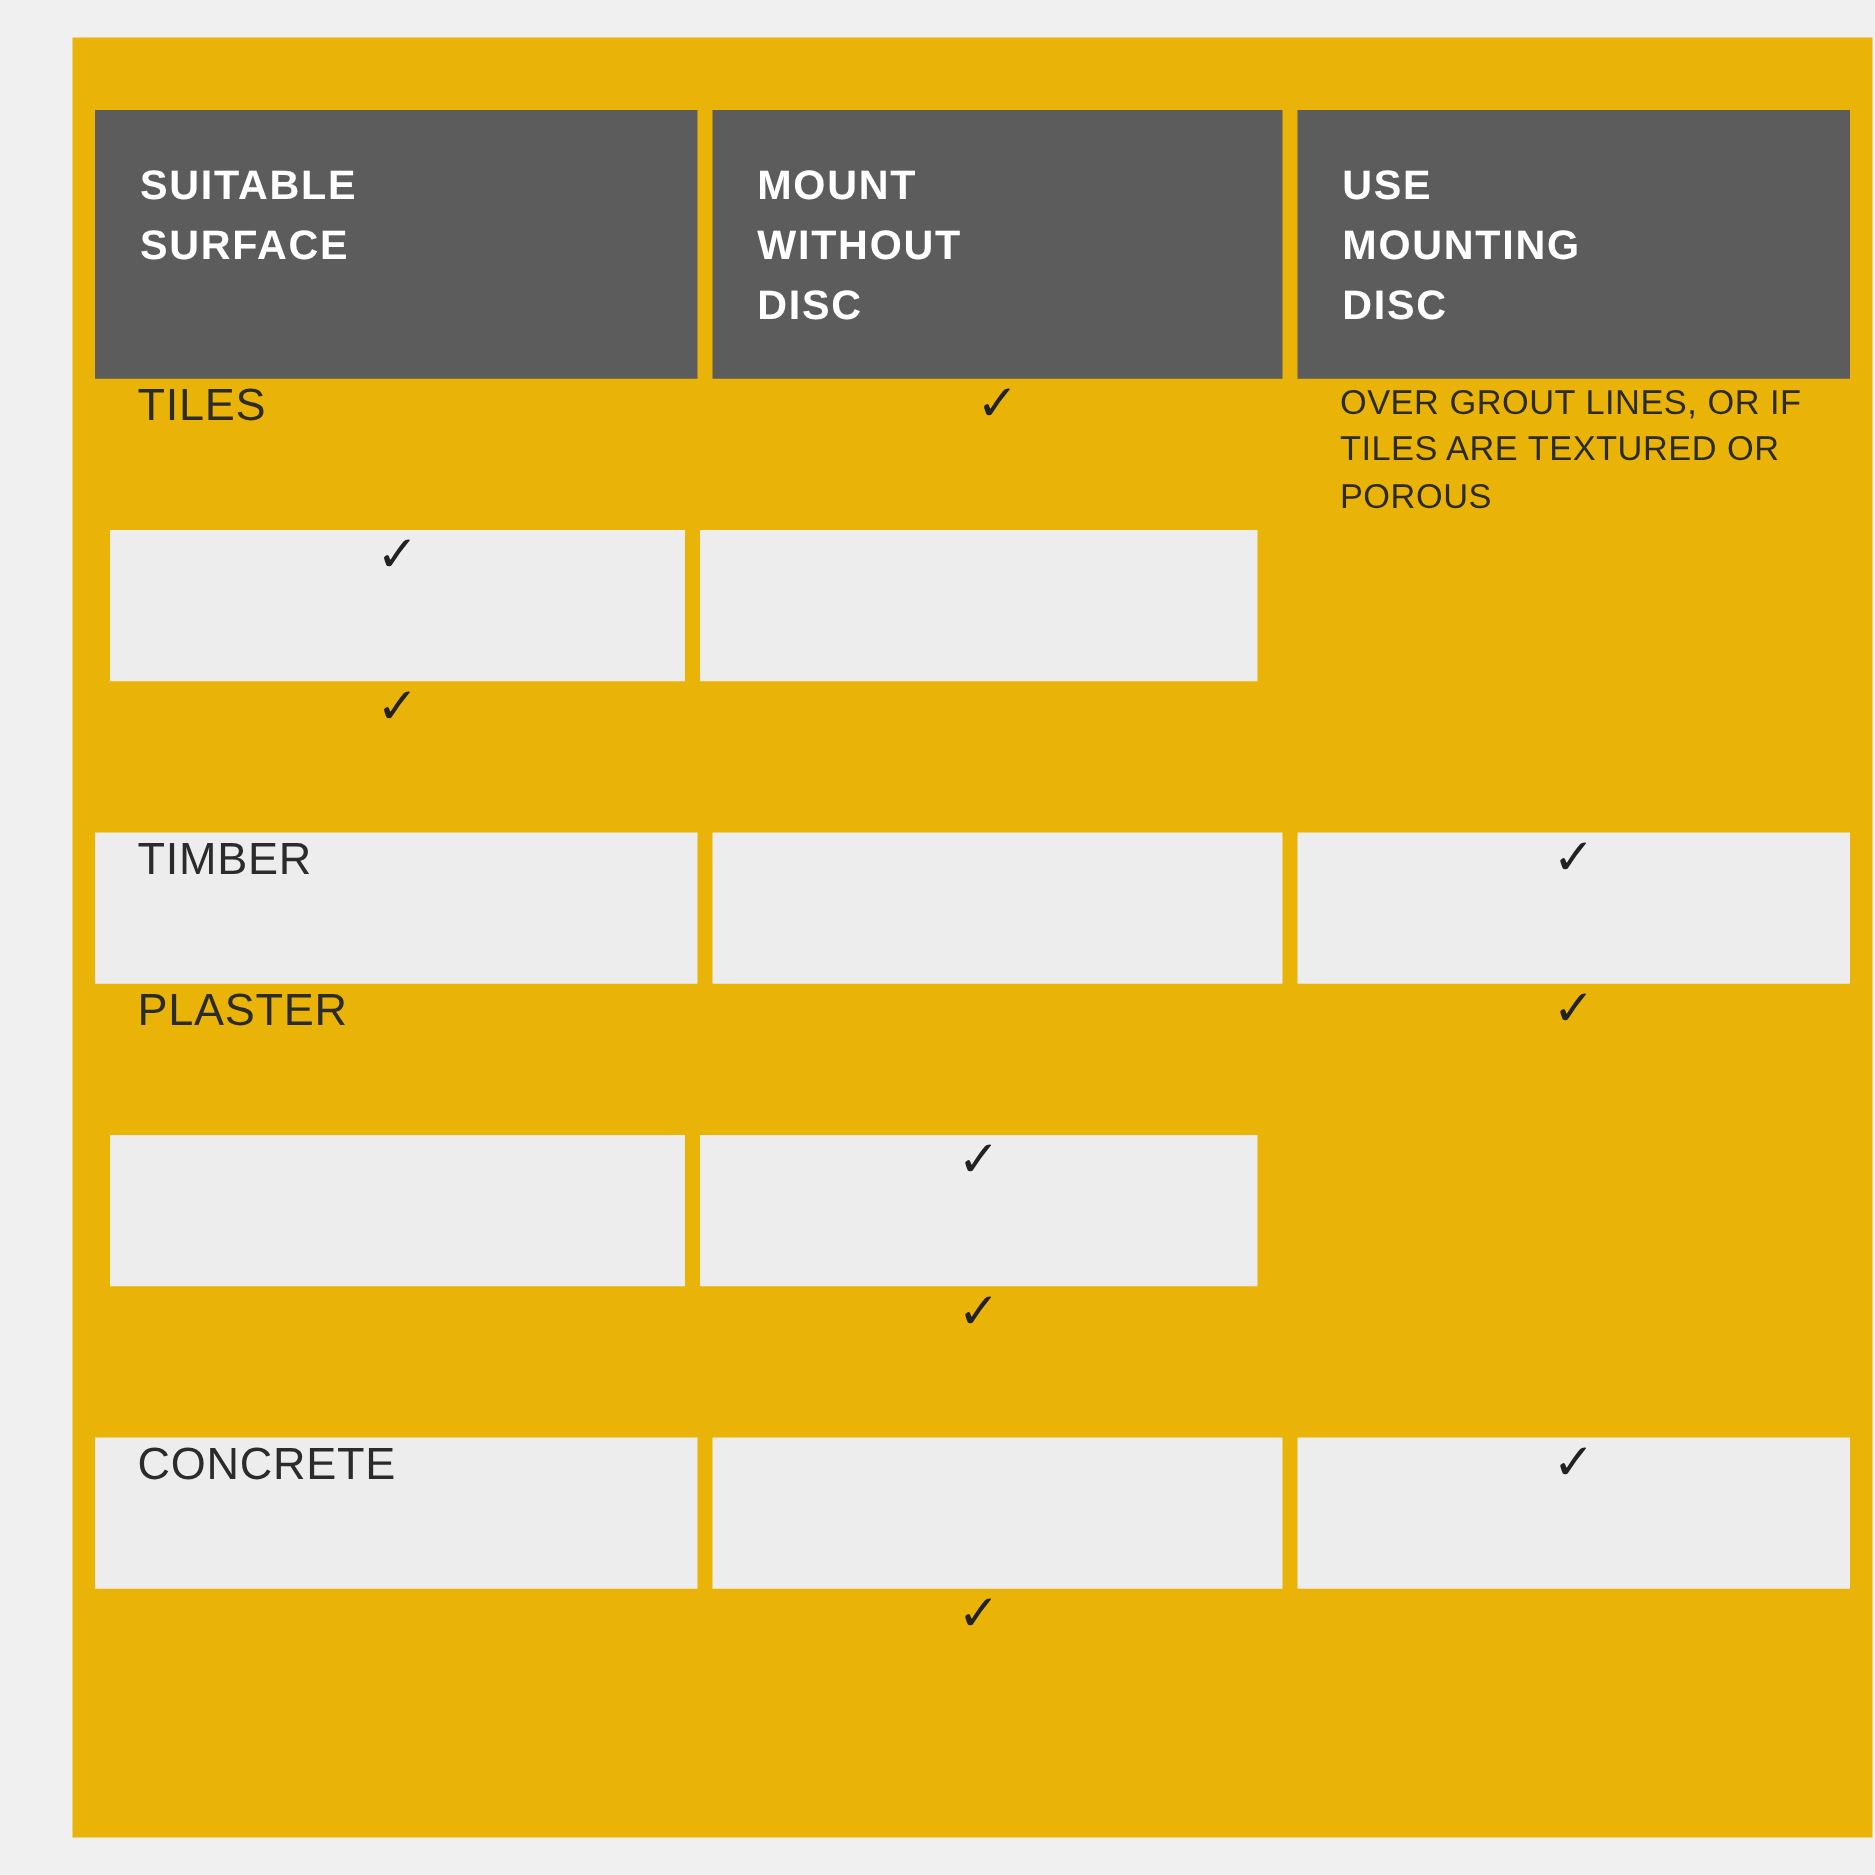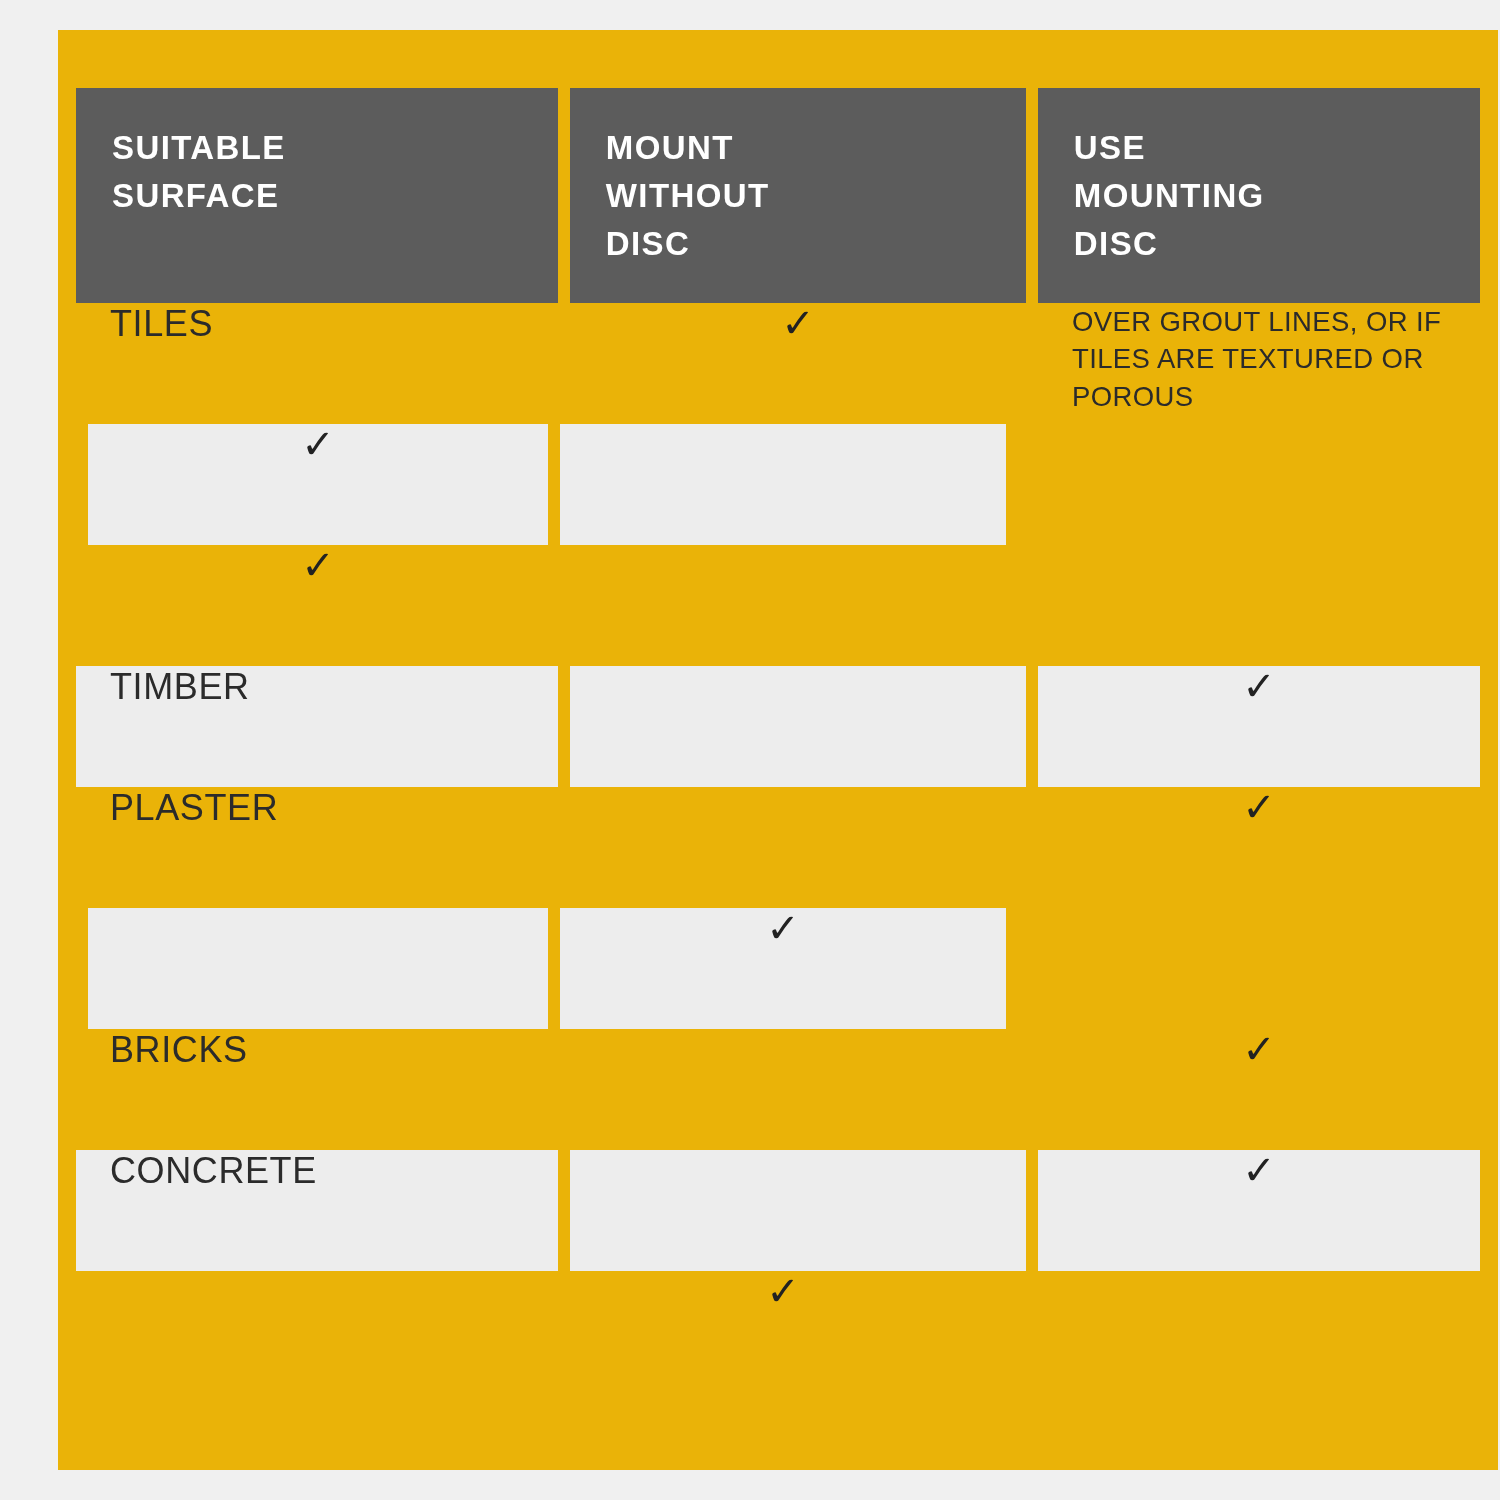--- a/index.html
+++ b/index.html
@@ -170,21 +170,20 @@
     <div class="row body-row shaded">
       <div class="cell c2">
         <span class="check"></span>
       </div>
       <div class="cell c3">
         <span class="check">✓</span>
       </div>
     </div>
 
     <div class="row body-row">
-      <div class="cell c1">BRICKS</div>
       <div class="cell c2">
         <span class="check"></span>
       </div>
       <div class="cell c3">
         <span class="check">✓</span>
       </div>
     </div>
 
     <div class="row body-row shaded">
       <div class="cell c1">CONCRETE</div>

